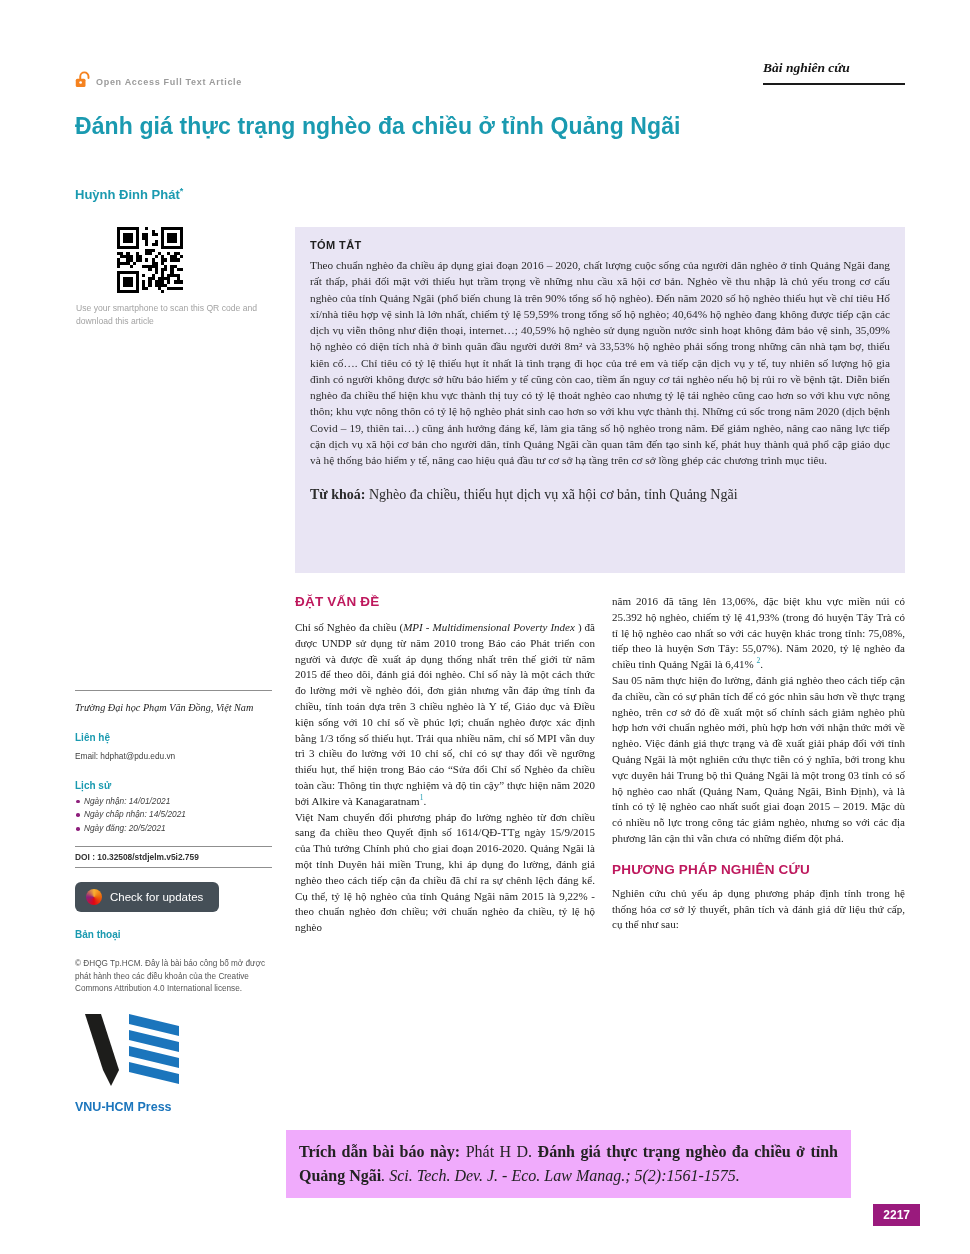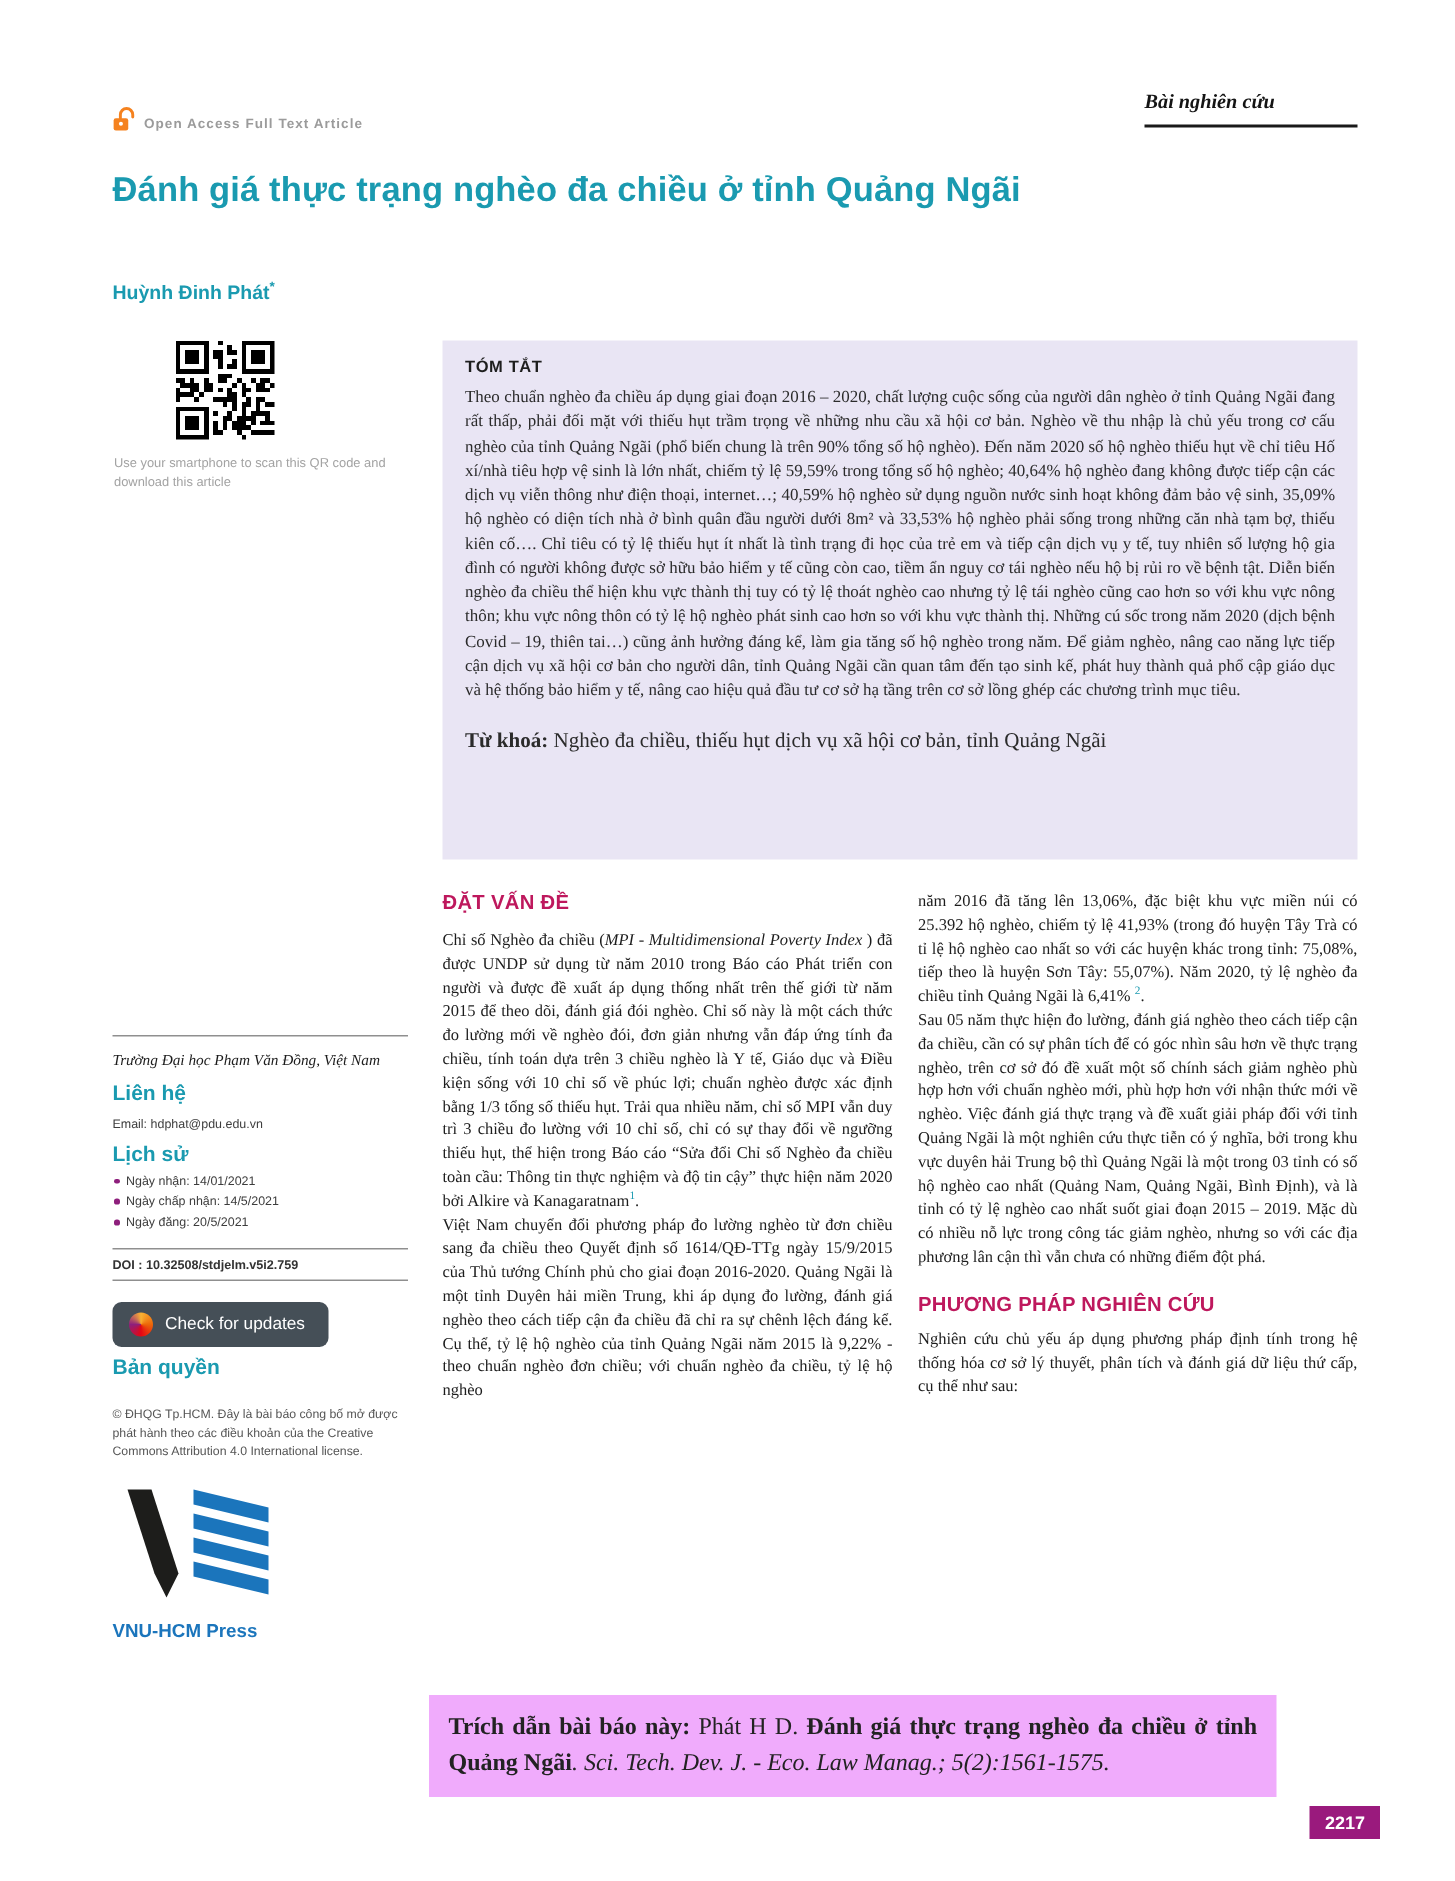--- a/index.html
+++ b/index.html
@@ -61,25 +61,25 @@
   
   .sidebar {
     position:absolute; left:75px; top:690px; width:197px;
     font-family:"Liberation Sans", sans-serif;
   }
   .sb-rule { border-top:1px solid #8f8f8f; }
   .affiliation {
     font-family:"Liberation Serif", serif; font-style:italic;
     font-size:10.2px; line-height:1.5; color:#1c1c1c; padding-top:9px;
   }
-  .sb-h { font-size:14px; font-weight:bold; color:#1a9ab0; margin-top:5px; margin-bottom:4px; }
+  .sb-h { font-size:10px; font-weight:bold; color:#1a9ab0; margin-top:17px; margin-bottom:4px; }
   .sb-text { font-size:8.3px; line-height:1.5; color:#3d3d3d; }
   .sb-text b { color:#222; }
   .sb-email { font-size:8.3px; line-height:1.5; color:#3d3d3d; margin-top:7px; }
-  .sb-list { list-style:none; margin-top:2px; }
+  .sb-list { list-style:none; margin-top:2px;font-style:italic; }
   .sb-list li {
     position:relative; padding-left:9px; font-size:8.3px; line-height:1.65; color:#3d3d3d;
   }
   .sb-list li::before {
     content:""; position:absolute; left:1px; top:5px; width:3.5px; height:3.5px;
     border-radius:50%; background:#8e1f7c;
   }
   .doi {
     margin-top:10px; border-top:1px solid #8f8f8f; border-bottom:1px solid #8f8f8f;
     padding:5px 0; font-size:8.4px; font-weight:bold; color:#333;
@@ -310,21 +310,21 @@
       <li>Ngày đăng: 20/5/2021</li>
     </ul>
 
     <div class="doi">DOI : 10.32508/stdjelm.v5i2.759</div>
 
     <div class="check-btn">
       <span class="check-icon"></span>
       <span class="check-label">Check for updates</span>
     </div>
 
-    <div class="sb-h">Bản quyền</div>
+    <div class="sb-h">Bản thoại</div>
     <div class="copyright">© ĐHQG Tp.HCM. Đây là bài báo công bố mở được phát hành theo các điều khoản của the Creative Commons Attribution 4.0 International license.</div>
 
     <div class="press-logo">
       <svg width="112" height="80" viewBox="0 0 112 80">
         <polygon points="10,2 26,2 44,58 36,74 28,58" fill="#1d1d1b"></polygon>
         <polygon points="54,2 104,14 104,24 54,12" fill="#1b75bc"></polygon>
         <polygon points="54,18 104,30 104,40 54,28" fill="#1b75bc"></polygon>
         <polygon points="54,34 104,46 104,56 54,44" fill="#1b75bc"></polygon>
         <polygon points="54,50 104,62 104,72 54,60" fill="#1b75bc"></polygon>
       </svg>

